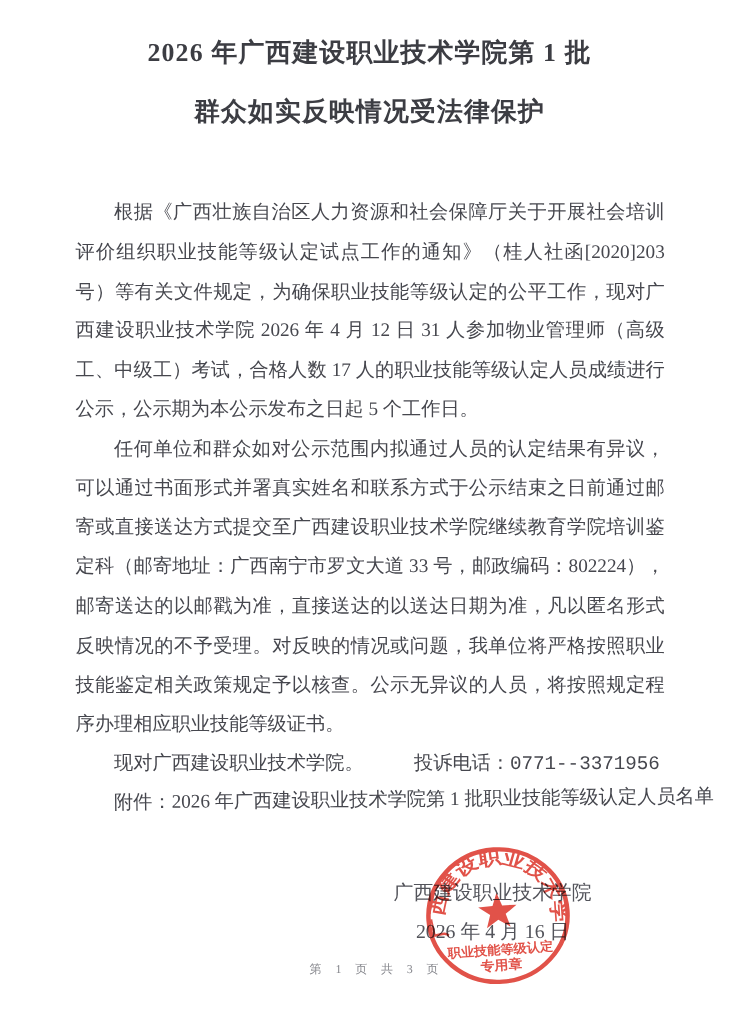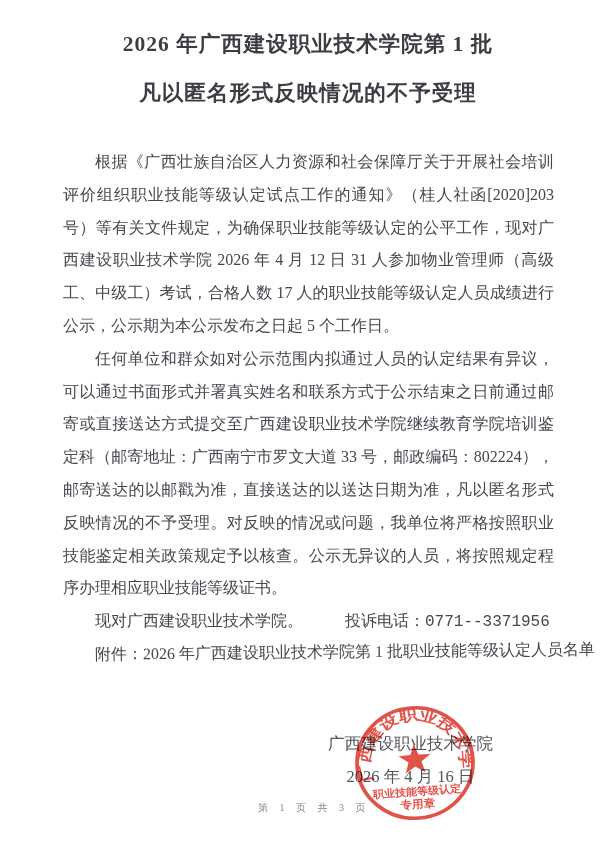--- a/index.html
+++ b/index.html
@@ -15,21 +15,21 @@
   .title-block {
     margin-top: 20px;
     text-align: center;
     color: #3c3d43;
     font-size: 21.5px;
     font-weight: 600;
     line-height: 49px;
     letter-spacing: 1px;
   }
   .body-block {
-    margin: 28px 62px 0 63px;
+    margin: 44px 62px 0 63px;
     font-size: 16px;
     line-height: 32.8px;
     text-align: justify;
   }
   .body-block p {
     margin: 0;
     text-indent: 2em;
   }
   .legal-row {
     margin-top: 9px;
@@ -78,21 +78,21 @@
     letter-spacing: 4.5px;
   }
 </style>
 </head>
 <body>
 
 <div class="page">
 
   <div class="title-block">
     <div>2026 年广西建设职业技术学院第 1 批</div>
-    <div>凡以匿名形式反映情况的不予受理</div>
+    <div>群众如实反映情况受法律保护</div>
   </div>
 
   <div class="body-block">
     <p>根据《广西壮族自治区人力资源和社会保障厅关于开展社会培训评价组织职业技能等级认定试点工作的通知》（桂人社函[2020]203 号）等有关文件规定，为确保职业技能等级认定的公平工作，现对广西建设职业技术学院 2026 年 4 月 12 日 31 人参加物业管理师（高级工、中级工）考试，合格人数 17 人的职业技能等级认定人员成绩进行公示，公示期为本公示发布之日起 5 个工作日。</p>
     <p>任何单位和群众如对公示范围内拟通过人员的认定结果有异议，可以通过书面形式并署真实姓名和联系方式于公示结束之日前通过邮寄或直接送达方式提交至广西建设职业技术学院继续教育学院培训鉴定科（邮寄地址：广西南宁市罗文大道 33 号，邮政编码：802224），邮寄送达的以邮戳为准，直接送达的以送达日期为准，凡以匿名形式反映情况的不予受理。对反映的情况或问题，我单位将严格按照职业技能鉴定相关政策规定予以核查。公示无异议的人员，将按照规定程序办理相应职业技能等级证书。</p>
     <p class="legal-row"><span>现对广西建设职业技术学院。</span><span class="phone">投诉电话：0771--3371956</span></p>
     <p class="attachment-line">附件：2026 年广西建设职业技术学院第 1 批职业技能等级认定人员名单</p>
   </div>
 
   <div class="signature-block">

